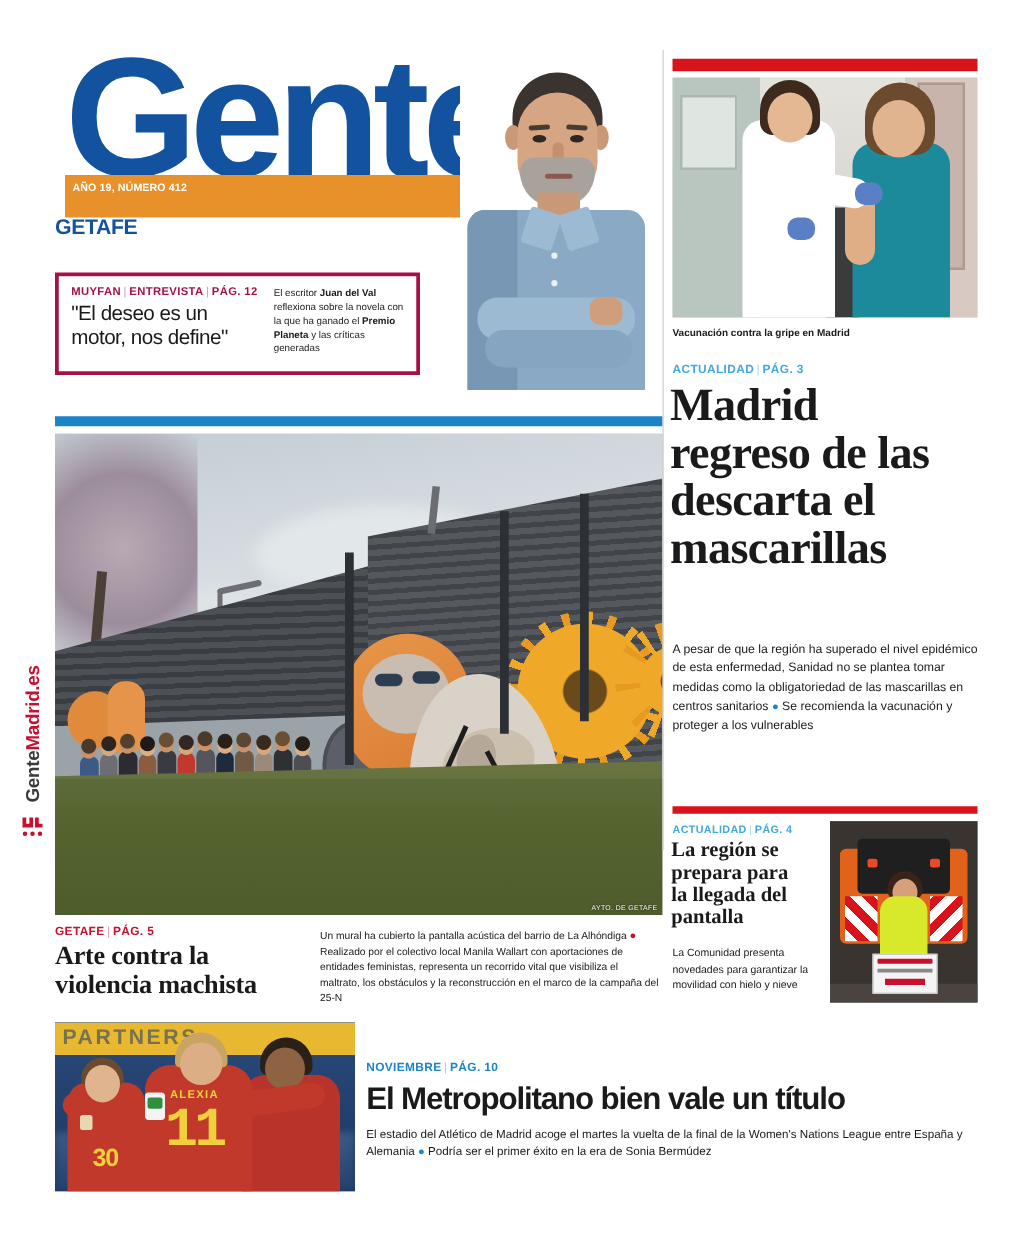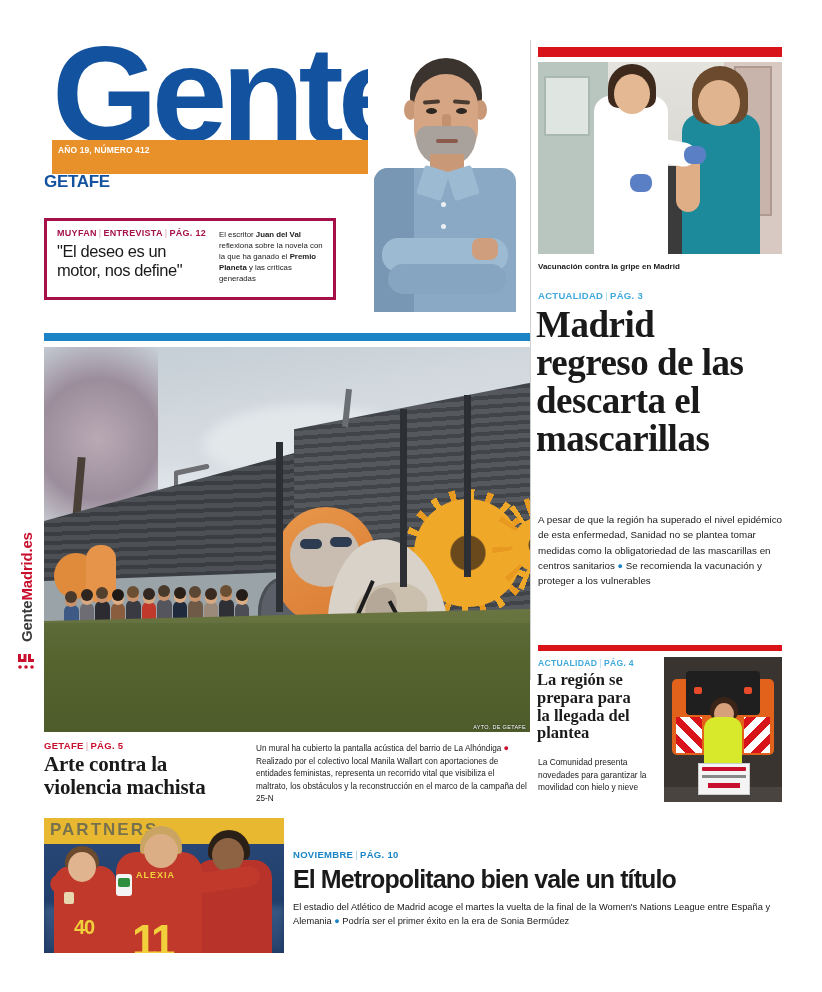--- a/index.html
+++ b/index.html
@@ -315,21 +315,21 @@
   .f-p1hair{position:absolute; left:21px; top:28px; width:34px; height:22px;
           background:#6b4a2e; border-radius:17px 17px 4px 4px;}
   .f-p2 { position:absolute; left:72px; top:34px; width:86px; height:102px;
           background:#c0392b; border-radius:20px 20px 0 0; }
   .f-p2h{ position:absolute; left:100px; top:16px; width:34px; height:34px;
           background:#dcae85; border-radius:50%; }
   .f-p2hair{position:absolute; left:96px; top:8px; width:42px; height:28px;
           background:#c9a463; border-radius:21px 21px 4px 4px;}
   .f-num{ position:absolute; left:88px; top:62px; font-size:44px;
           font-weight:bold; color:#f2d03c; letter-spacing:-3px;
-          font-family:Liberation Sans, sans-serif;margin-top:36px;}
+          font-family:Liberation Mono, monospace;}
   .f-name{position:absolute; left:92px; top:52px; font-size:9px;
           font-weight:bold; color:#f2d03c; letter-spacing:1px;text-align:center;}
   .f-band2{position:absolute; left:72px; top:56px; width:16px; height:22px;
           background:#f4f4f4; border-radius:3px;}
   .f-band3{position:absolute; left:74px; top:60px; width:12px; height:9px;
           background:#2f8f3e; border-radius:2px;}
   .f-p3 { position:absolute; left:150px; top:42px; width:78px; height:94px;
           background:#b8342a; border-radius:18px 18px 0 0; }
   .f-p3h{ position:absolute; left:168px; top:20px; width:32px; height:34px;
           background:#8d6344; border-radius:50%; }
@@ -641,21 +641,21 @@
 <div class="football">
   <div class="f-bg"></div>
   <div class="f-band"></div>
   <div class="f-bandtxt">PARTNERS</div>
   <div class="f-blur"></div>
   <div class="f-arm2"></div>
   <div class="f-p1"></div>
     <div class="f-p1hair"></div>
     <div class="f-p1h"></div>
   <div class="f-crest"></div>
-  <div class="f-num2">40</div>
+  <div class="f-num2">30</div>
   <div class="f-p3"></div>
     <div class="f-p3hair"></div>
     <div class="f-p3h"></div>
   <div class="f-arm"></div>
   <div class="f-p2"></div>
     <div class="f-p2hair"></div>
     <div class="f-p2h"></div>
   <div class="f-band2"></div>
     <div class="f-band3"></div>
   <div class="f-name">ALEXIA</div>
@@ -706,21 +706,21 @@
 <div class="flu-body"><span>A pesar de que la región ha superado el nivel epidémico de esta enfermedad, Sanidad no se plantea tomar medidas como la obligatoriedad de las mascarillas en centros sanitarios </span><span class="dot-blue">●</span><span> Se recomienda la vacunación y proteger a los vulnerables</span></div>
 
 <div class="red-bar2"></div>
 <div class="win-kicker">
   <span>ACTUALIDAD</span><span class="sep">|</span><span>PÁG. 4</span>
 </div>
 <div class="win-title">
   <div>La región se</div>
   <div>prepara para</div>
   <div>la llegada del</div>
-  <div>plantea</div>
+  <div>pantalla</div>
 </div>
 <div class="win-body">La Comunidad presenta novedades para garantizar la movilidad con hielo y nieve</div>
 <div class="win-photo">
   <div class="w-bg"></div>
   <div class="w-truck"></div>
   <div class="w-cab"></div>
   <div class="w-light1"></div>
     <div class="w-light2"></div>
   <div class="w-stripe1"></div>
     <div class="w-stripe2"></div>

